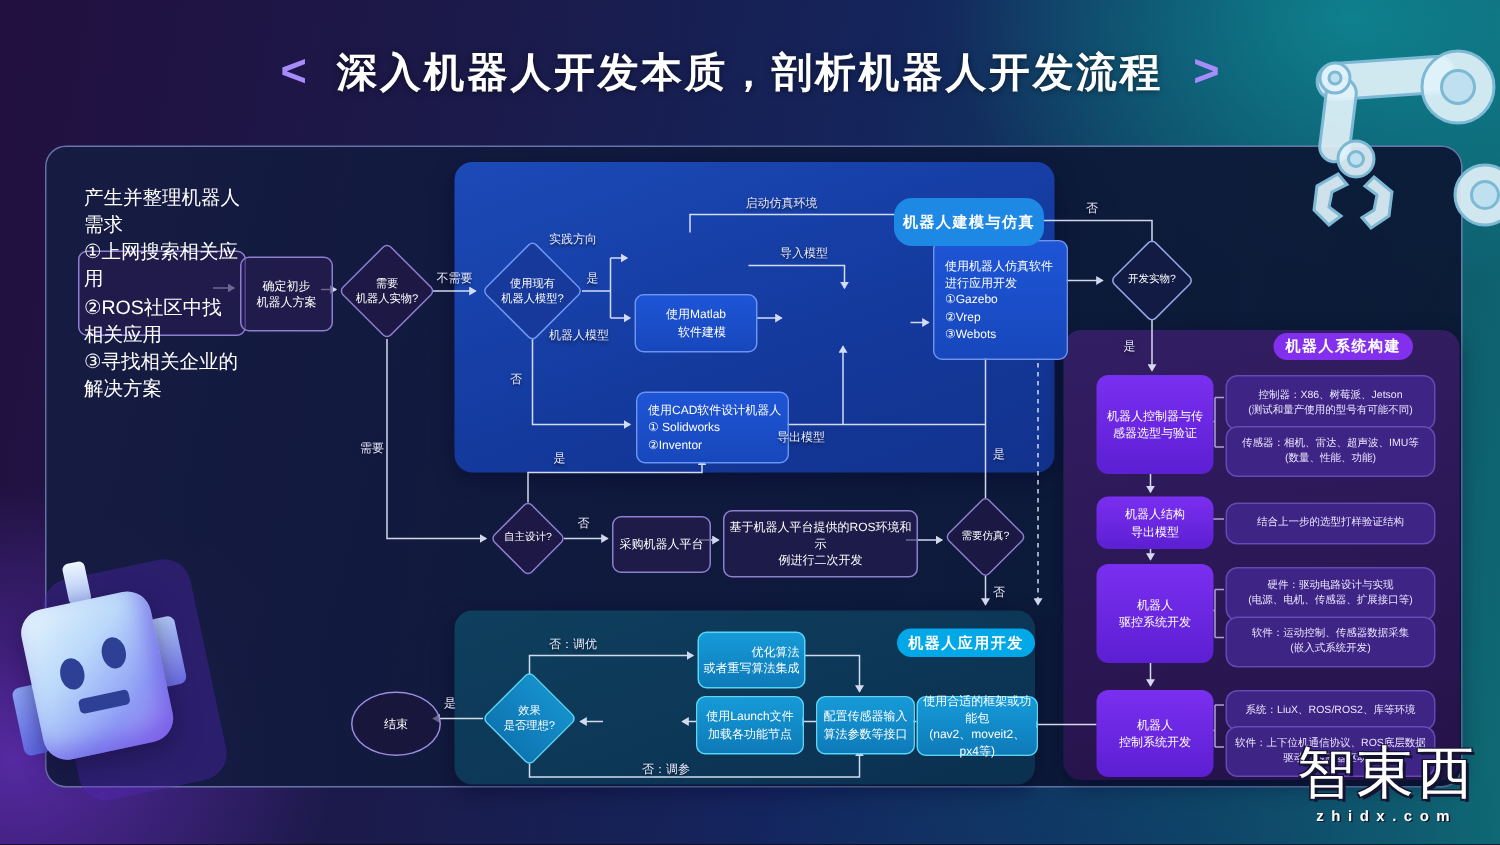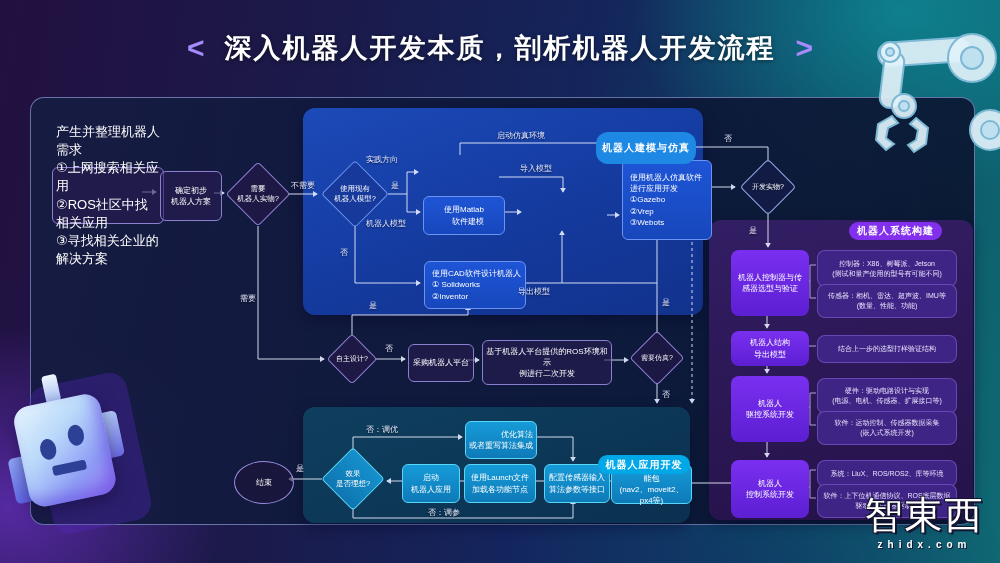--- a/index.html
+++ b/index.html
@@ -136,21 +136,21 @@
     </g>
     <g stroke="#cfc3f5" stroke-width="1" fill="none" opacity="0.8">
       <path d="M803,281 H810 M810,265 V298 M810,265 H816 M810,298 H816"></path>
       <path d="M803,346 H816"></path>
       <path d="M803,407 H810 M810,393 V425 M810,393 H816 M810,425 H816"></path>
       <path d="M803,487 H810 M810,470 V498 M810,470 H816 M810,498 H816"></path>
     </g>
   </svg>
 
   <div class="badge" style="left:596px;top:132px;width:100px;height:32px;background:#1e88e5;">机器人建模与仿真</div>
-  <div class="badge" style="left:598px;top:419px;width:92px;height:19px;background:#00a8e8;margin-top:36px;">机器人应用开发</div>
+  <div class="badge" style="left:598px;top:419px;width:92px;height:19px;background:#00a8e8;">机器人应用开发</div>
   <div class="badge" style="left:849px;top:222px;width:93px;height:18px;background:#8230ee;">机器人系统构建</div>
 
   <div class="node pbox left-align" style="left:52px;top:167px;width:104px;height:51px;font-size:13px;">产生并整理机器人需求
 ①上网搜索相关应用
 ②ROS社区中找相关应用
 ③寻找相关企业的解决方案</div>
   <div class="node pbox" style="left:160px;top:171px;width:54px;height:44px;">确定初步
 机器人方案</div>
   <div class="diamond" style="left:228px;top:163px;width:60px;height:62px;">
     <i class="shape" style="width:44px;height:44px;"></i>
@@ -212,22 +212,20 @@
 驱动、传感器驱动等</div>
 
   <div class="diamond dteal" style="left:322px;top:450px;width:62px;height:58px;">
     <i class="shape" style="width:43px;height:43px;"></i>
     <span class="dlabel">效果
 是否理想?</span>
   </div>
   <div class="node ellipse" style="left:234px;top:461px;width:52px;height:37px;">结束</div>
   <div class="node tbox" style="left:465px;top:421px;width:64px;height:32px;text-align:right;">优化算法
 或者重写算法集成</div>
-  <div class="node tbox" style="left:402px;top:464px;width:50px;height:33px;">启动
-机器人应用</div>
   <div class="node tbox" style="left:464px;top:464px;width:64px;height:33px;">使用Launch文件
 加载各功能节点</div>
   <div class="node tbox" style="left:544px;top:464px;width:58px;height:33px;">配置传感器输入
 算法参数等接口</div>
   <div class="node tbox" style="left:611px;top:464px;width:73px;height:34px;">使用合适的框架或功能包
 (nav2、moveit2、px4等)</div>
 
   <div class="lbl" style="left:291px;top:180px;">不需要</div>
   <div class="lbl" style="left:240px;top:293px;">需要</div>
   <div class="lbl" style="left:391px;top:180px;">是</div>

